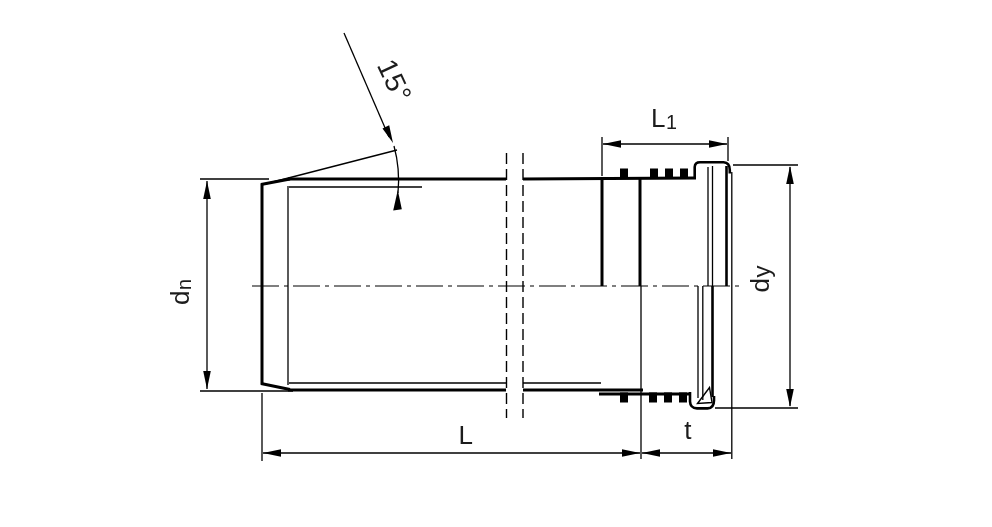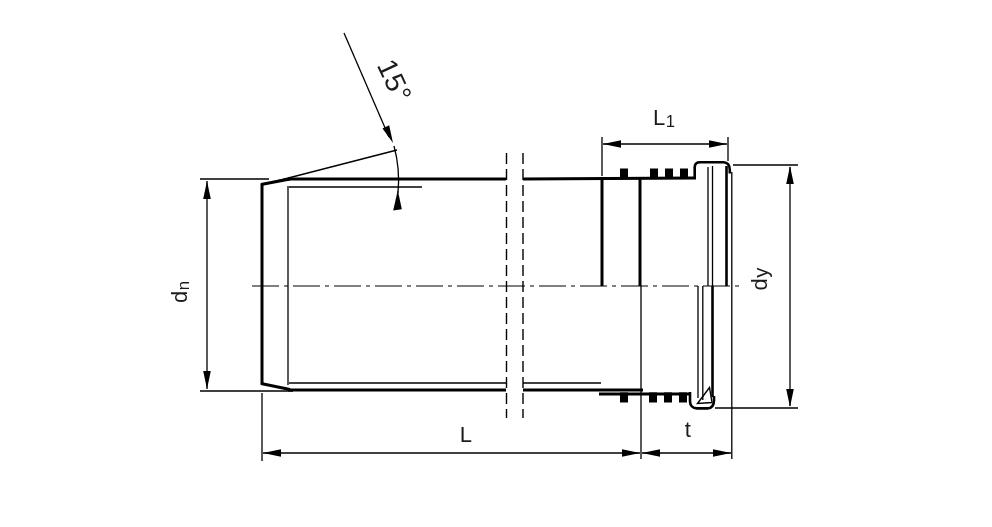--- a/index.html
+++ b/index.html
@@ -8,21 +8,21 @@
     width:992px;height:527px;
     background:#ffffff;
     overflow:hidden;
     font-family:"Liberation Sans", sans-serif;
   }
   .stage svg{position:absolute;left:0;top:0;}
   .lbl{
     position:absolute;
     transform:translate(-50%,-50%);
     color:#1c1c1c;
-    font-size:22px;
+    font-size:26px;
     line-height:1;
     white-space:nowrap;
     letter-spacing:0.5px;
   }
   .rot-ccw{transform:translate(-50%,-50%) rotate(-90deg);}
   .rot-leader{transform:translate(-50%,-50%) rotate(65deg);font-size:28px;}
   .s{font-size:76%;position:relative;top:0.12em;letter-spacing:0;}
   .s2{font-size:92%;position:relative;top:0.06em;letter-spacing:0;}
 </style>
 </head>

